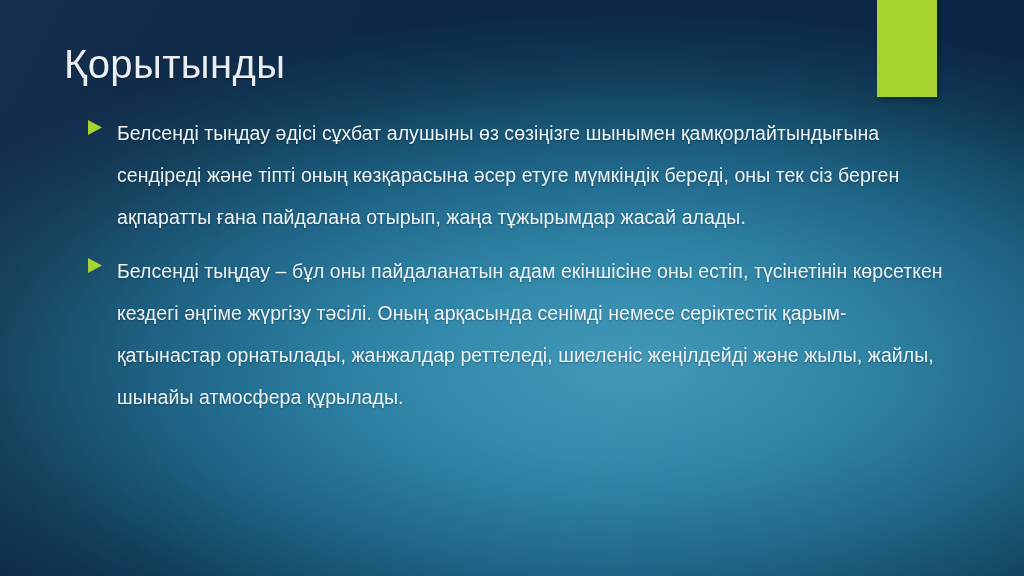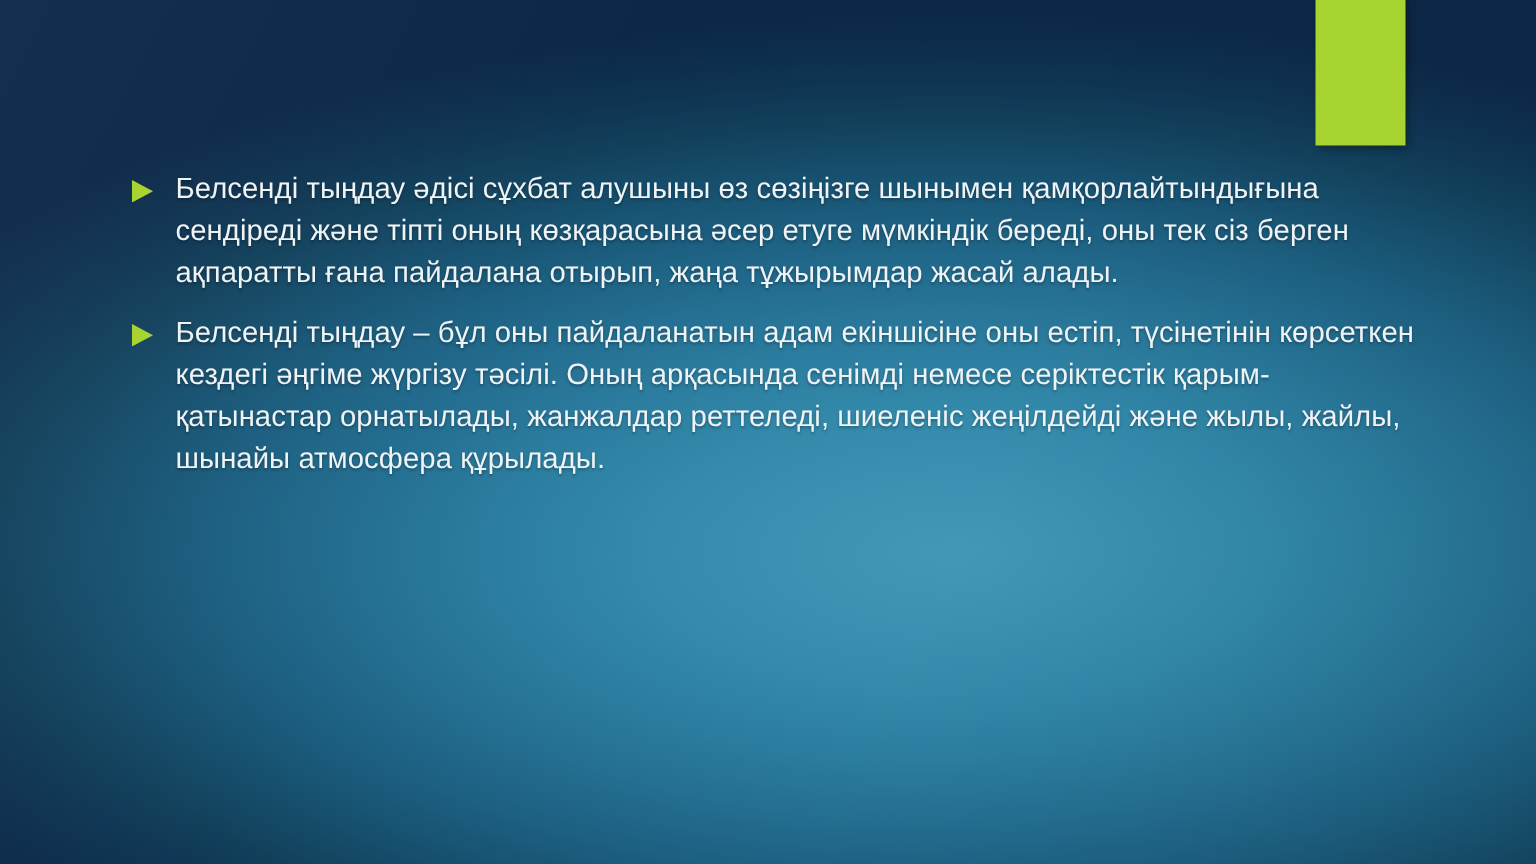--- a/index.html
+++ b/index.html
@@ -80,34 +80,35 @@
     height: 15px;
     margin-top: 8px;
     margin-right: 15px;
     background: #a8d431;
     clip-path: polygon(0% 0%, 100% 50%, 0% 100%);
     filter: drop-shadow(0.5px 1px 1px rgba(0,0,0,0.35));
   }
   .bullet-text {
     flex: 1 1 auto;
     font-size: 19.5px;
-    line-height: 28px;
+    line-height: 42px;
     color: #eef3f6;
     text-shadow: 0 1px 2px rgba(0,0,0,0.30);
     letter-spacing: 0.05px;
     text-align: left;
   }
 </style>
 </head>
 <body>
 
 <div id="slide">
 
   <div class="accent-bar"></div>
 
+  <div class="title">Қорытынды</div>
 
   <div class="body">
 
     <div class="bullet-row">
       <span class="bullet-marker"></span>
       <span class="bullet-text">Белсенді тыңдау әдісі сұхбат алушыны өз сөзіңізге шынымен қамқорлайтындығына сендіреді және тіпті оның көзқарасына әсер етуге мүмкіндік береді, оны тек сіз берген ақпаратты ғана пайдалана отырып, жаңа тұжырымдар жасай алады.</span>
     </div>
 
     <div class="bullet-row">
       <span class="bullet-marker"></span>

